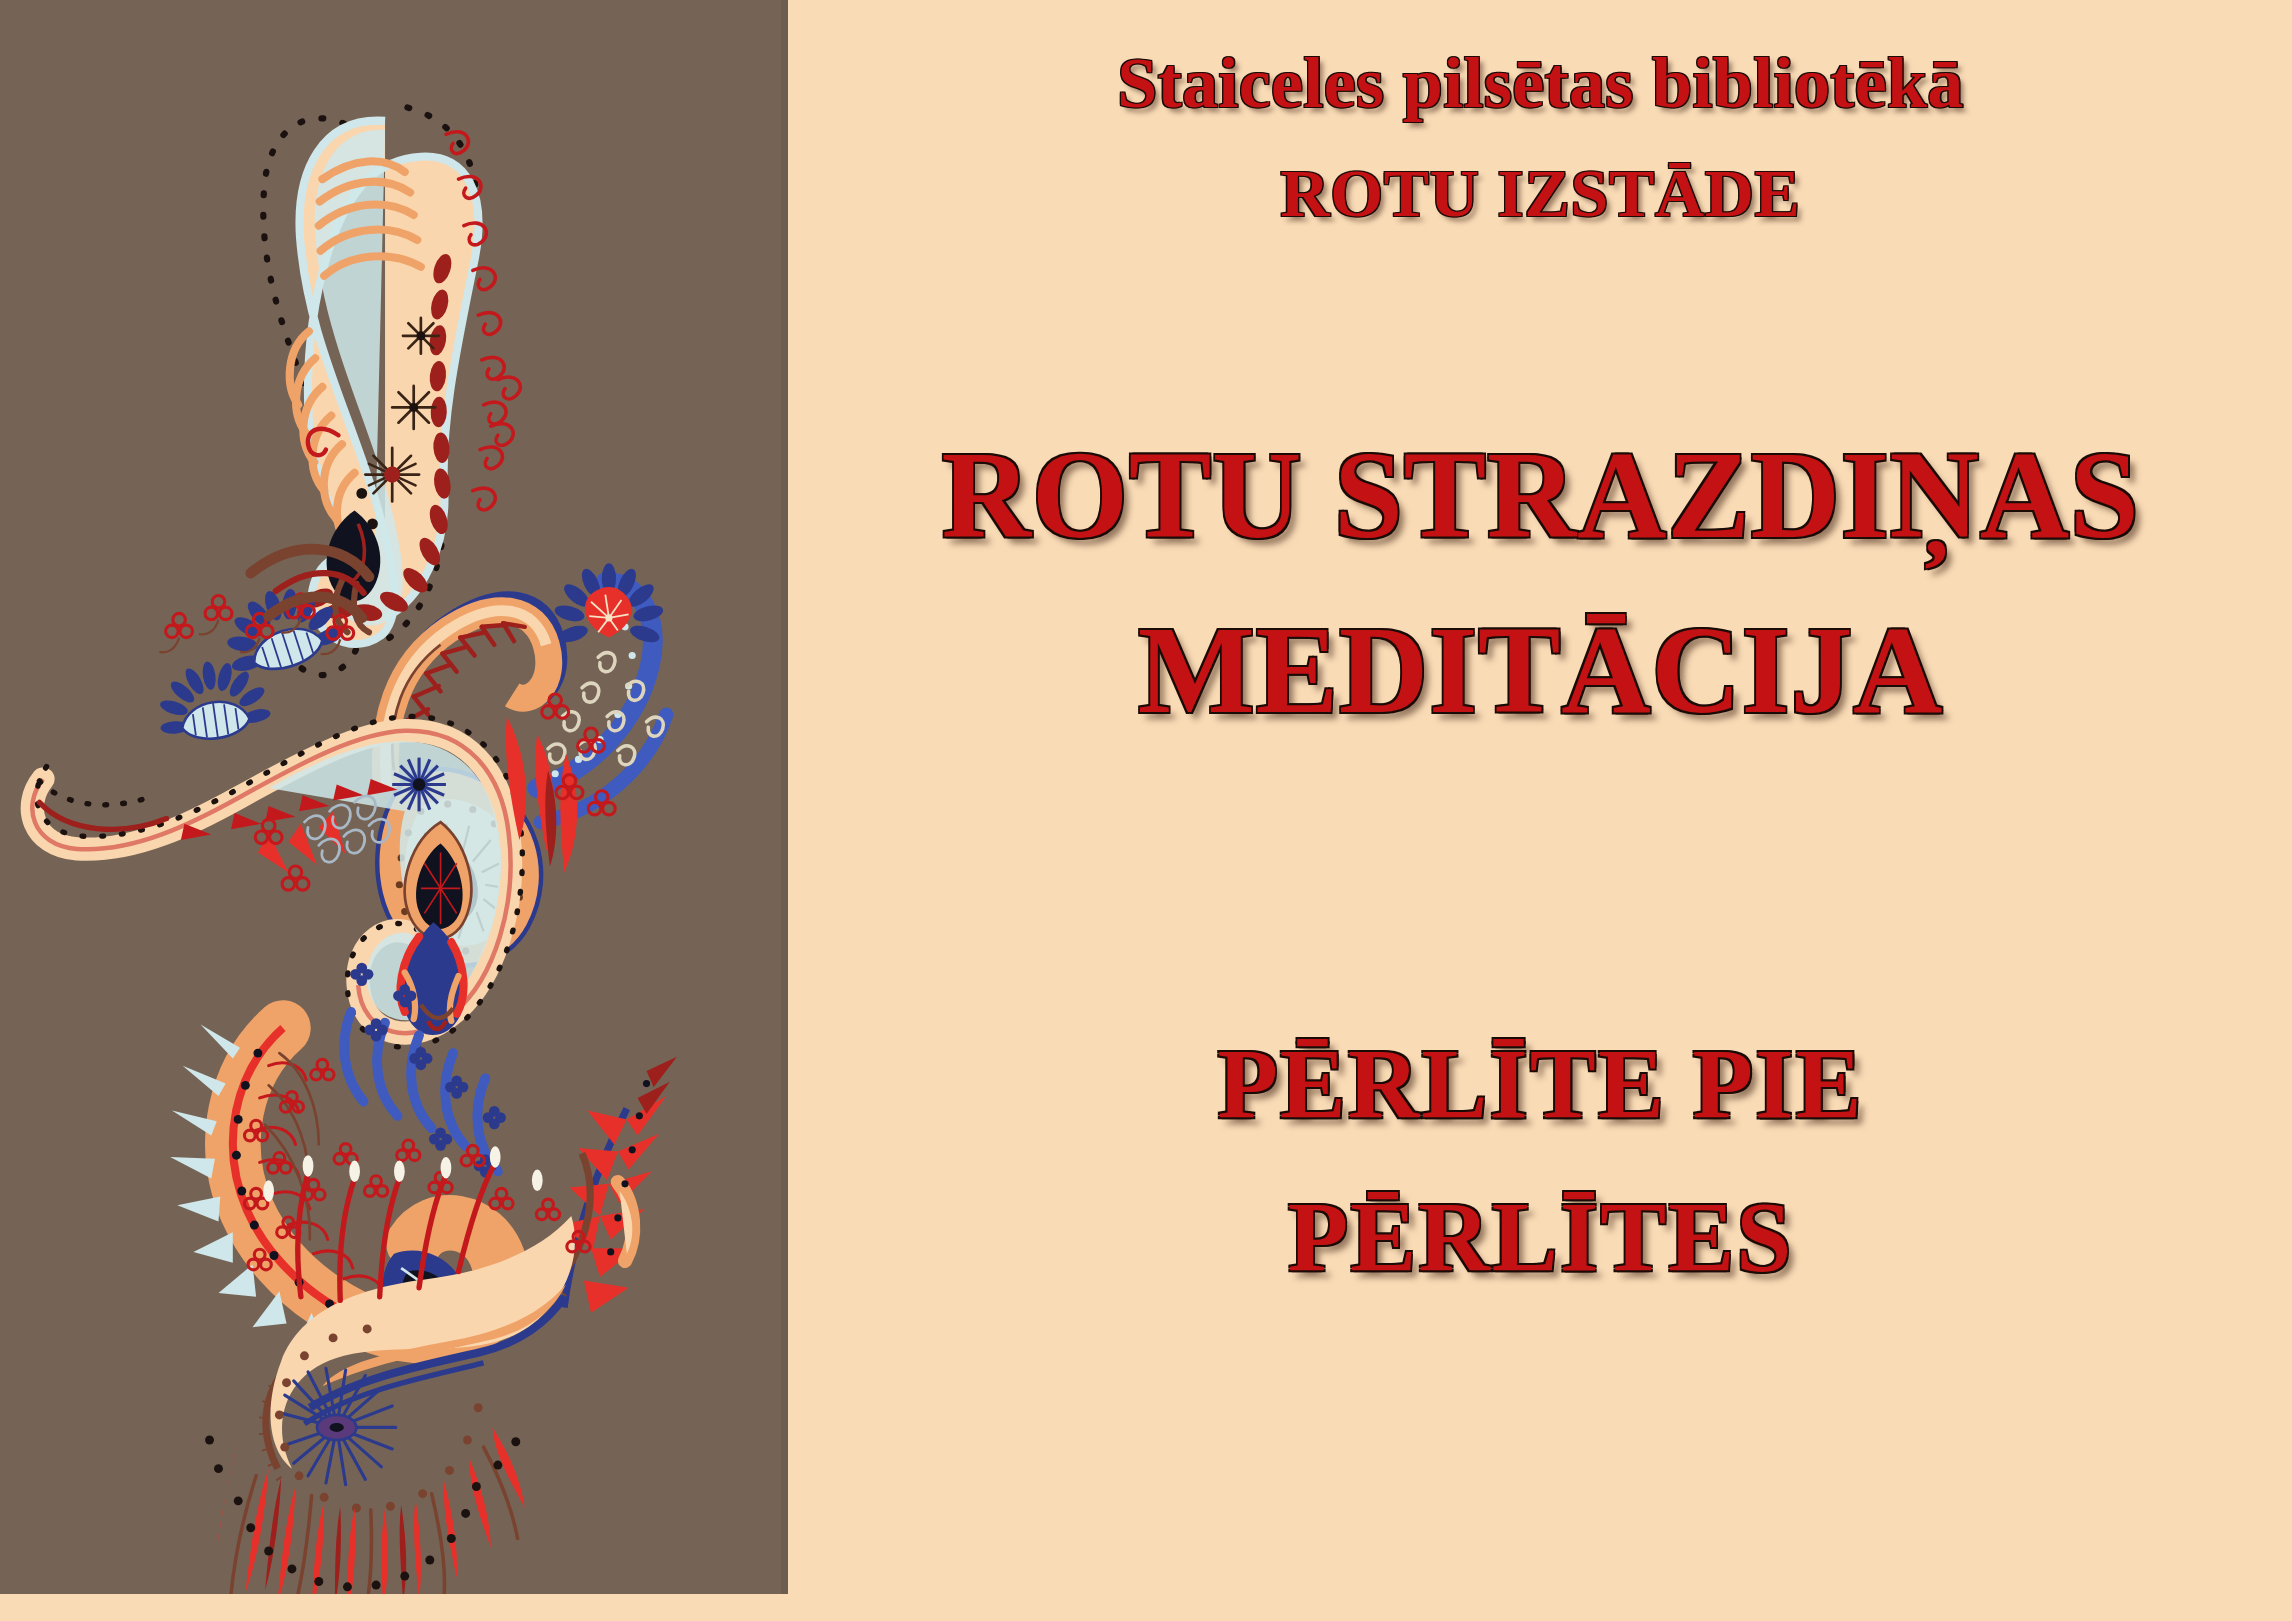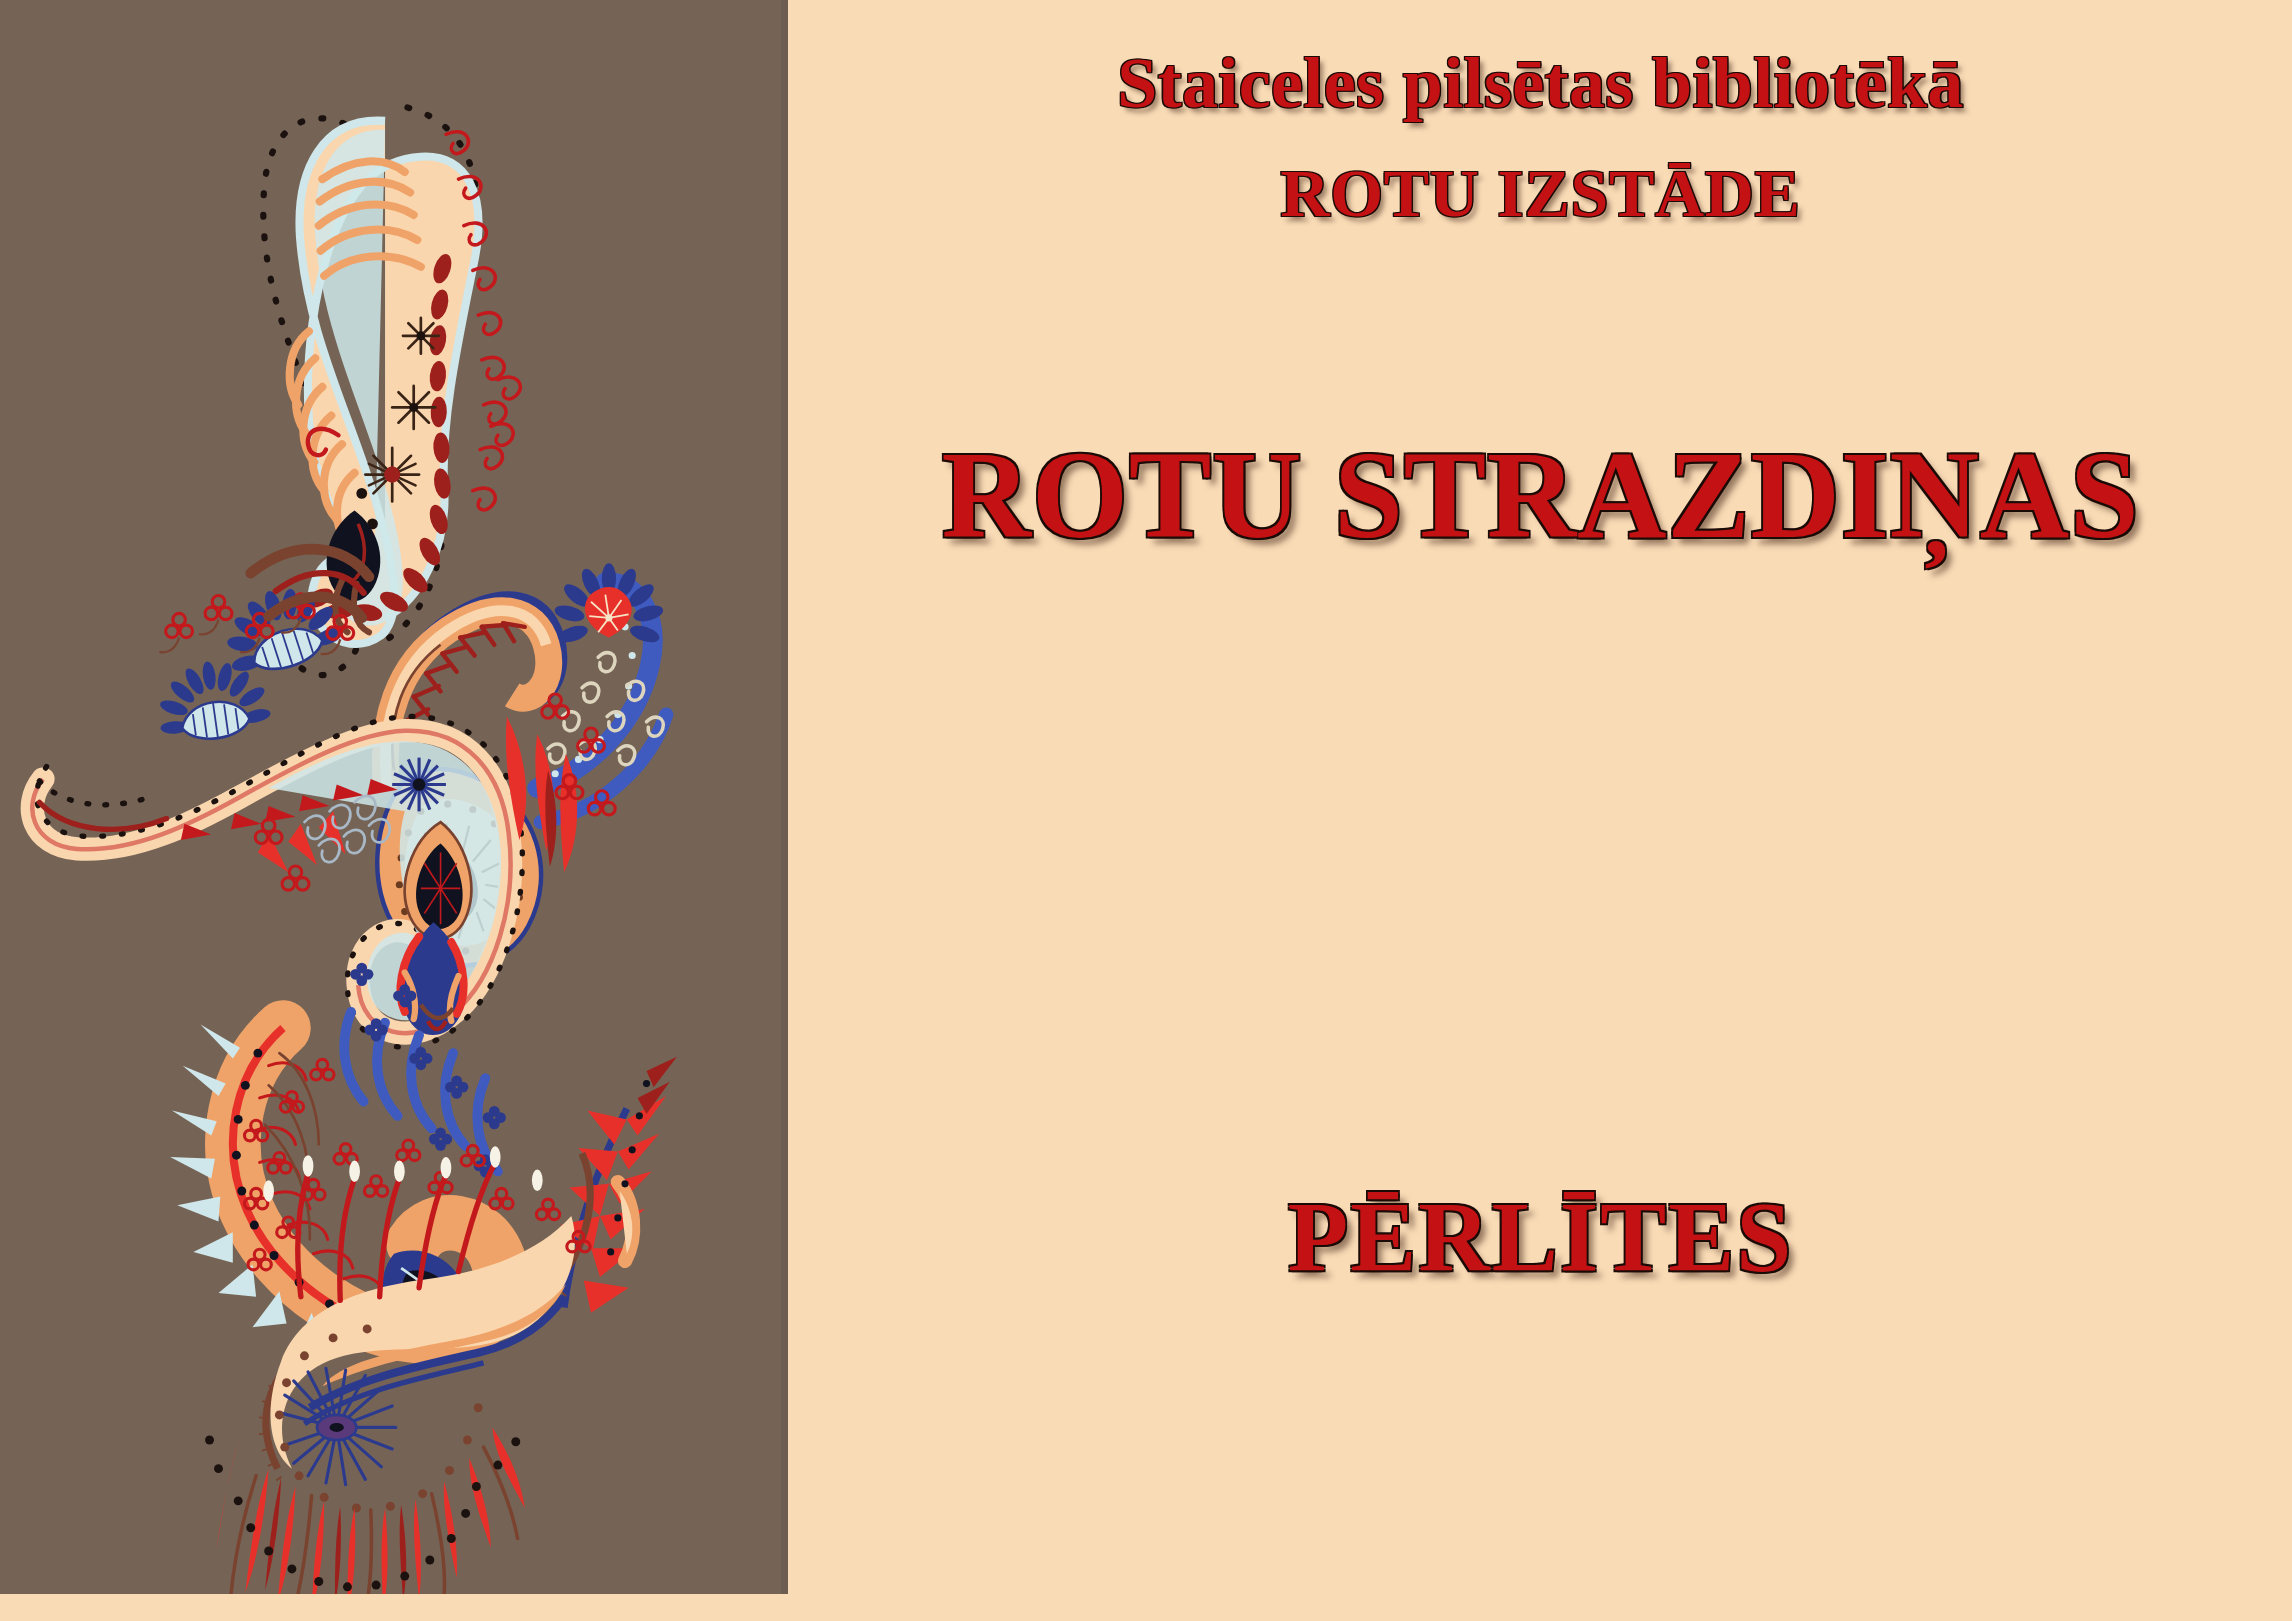--- a/index.html
+++ b/index.html
@@ -915,20 +915,22 @@
   <div class="art-panel-edge"></div>
 
   <div class="text-column">
 
     <div class="headline sub" id="line-venue">Staiceles pilsētas bibliotēkā</div>
 
     <div class="headline sub" id="line-event">ROTU IZSTĀDE</div>
 
     <div class="headline" id="line-artist">ROTU STRAZDIŅAS</div>
 
-
+    <div class="headline" id="line-title">MEDITĀCIJA</div>
+
+    <div class="headline" id="line-exhibit-1">PĒRLĪTE  PIE</div>
 
     <div class="headline" id="line-exhibit-2">PĒRLĪTES</div>
 
   </div>
 
 </div>
 
 
 </body></html>

